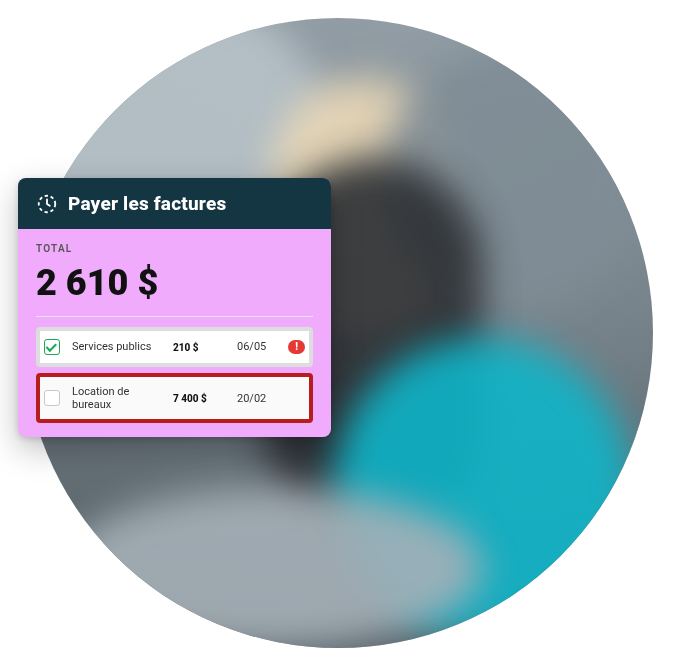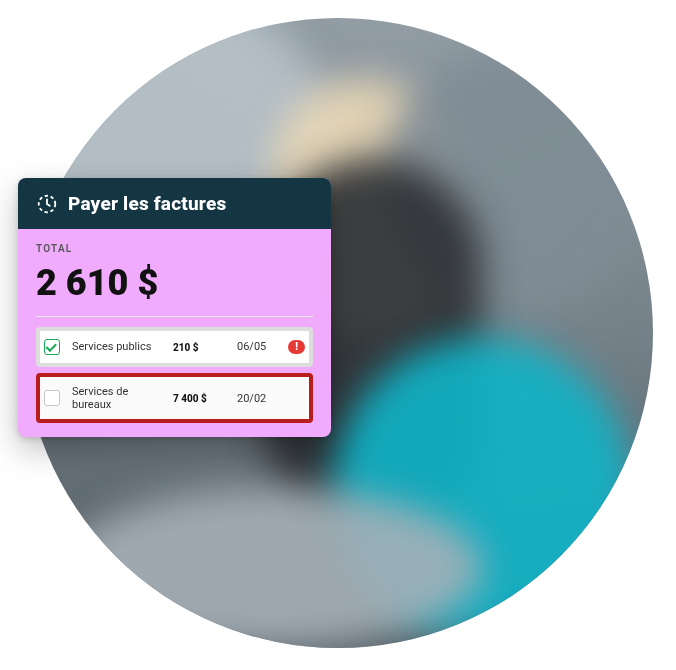--- a/index.html
+++ b/index.html
@@ -221,21 +221,21 @@
         <span class="payee">Services publics</span>
         <span class="amount">210 $</span>
         <span class="due">
           <span>06/05</span>
           <span class="alert-pill">!</span>
         </span>
       </div>
 
       <div class="row data">
         <span class="chk"></span>
-        <span class="payee">Services de bureaux</span>
+        <span class="payee">Location de bureaux</span>
         <span class="amount">7 400 $</span>
         <span class="due">
           <span>20/02</span>
         </span>
       </div>
 
     </div>
   </div>
 </div>
 

